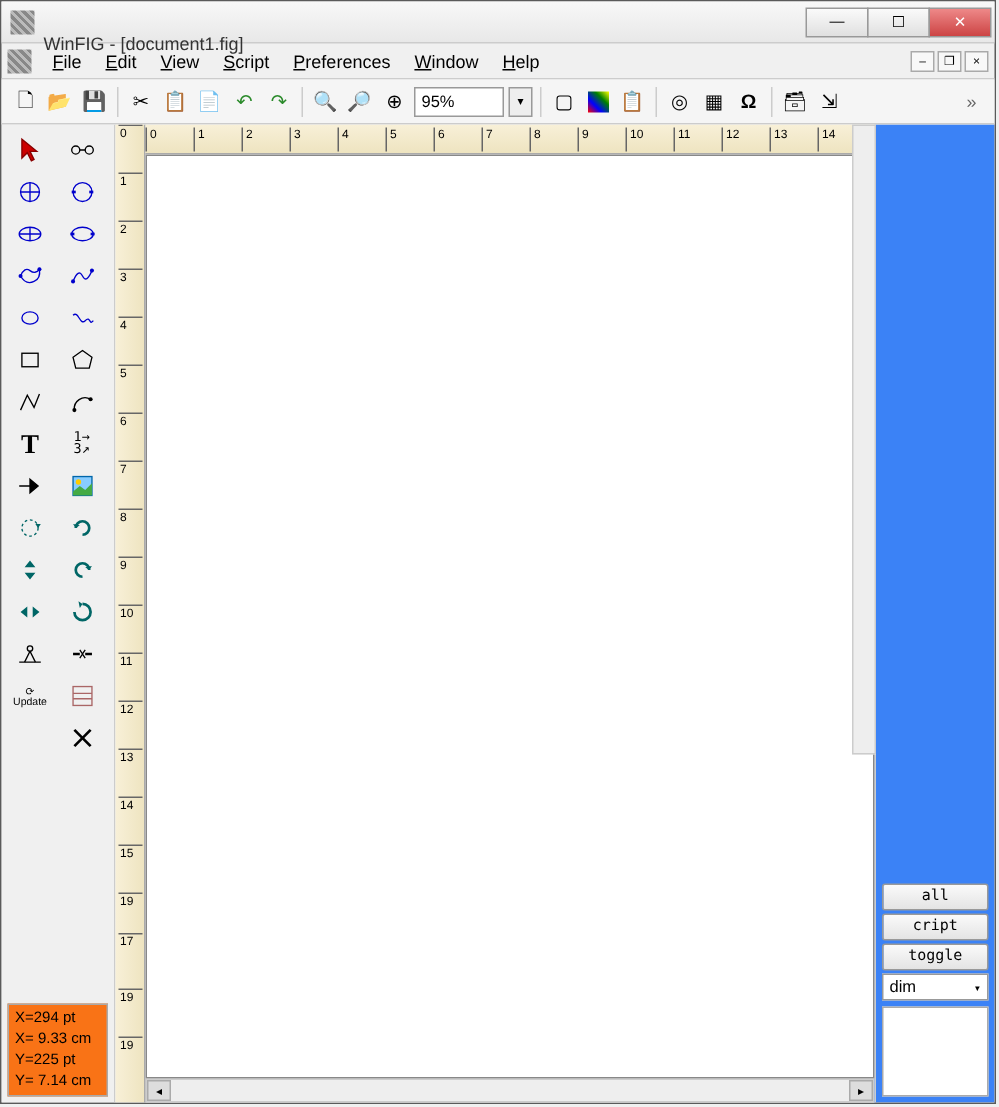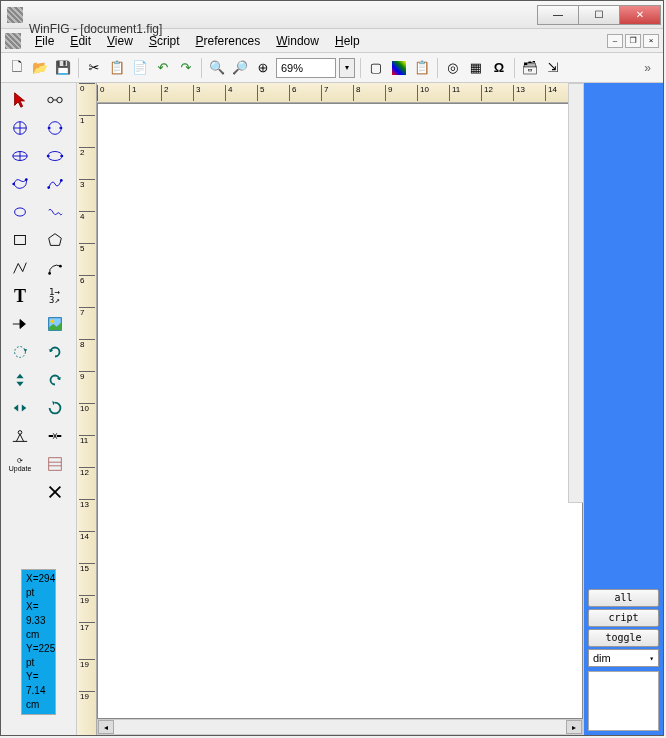--- a/index.html
+++ b/index.html
@@ -21,21 +21,21 @@
 .tb-btn { width: 20px; height: 20px; display: flex; align-items: center; justify-content: center; font-size: 13px; border-radius: 2px; }
 .tb-sep { width: 1px; height: 20px; background: #ccc; margin: 0 2px; }
 .zoom-box { width: 60px; height: 20px; border: 1px solid #999; background: #fff; font-size: 11px; padding: 0 4px; display: flex; align-items: center; }
 .zoom-dd { width: 16px; height: 20px; border: 1px solid #999; background: #eee; font-size: 8px; display: flex; align-items: center; justify-content: center; }
 .tb-over { margin-left: auto; font-size: 12px; color: #666; padding: 0 6px; }
 .main-area { flex: 1; display: flex; overflow: hidden; }
 .left-panel { width: 76px; background: #f0f0f0; display: flex; flex-direction: column; border-right: 1px solid #ccc; }
 .tool-grid { display: grid; grid-template-columns: 1fr 1fr; gap: 2px; padding: 4px; }
 .tool { width: 30px; height: 26px; display: flex; align-items: center; justify-content: center; font-size: 15px; border: 1px solid transparent; }
 .tool svg { width: 18px; height: 18px; }
-.coord-box { margin: 20px; border: 1px solid #aaa; background: #0ea5e9; font-size: 10px; font-family: monospace; padding: 2px 4px; line-height: 14px; }
+.coord-box { margin: 4px; border: 1px solid #aaa; background: #f97316; font-size: 10px; font-family: monospace; padding: 2px 4px; line-height: 14px; }
 .canvas-area { flex: 1; display: flex; background: #f0f0f0; }
 .v-ruler { width: 20px; background: linear-gradient(to right,#f8f0d8,#eee4c0); border-right: 1px solid #aaa; position: relative; font-size: 8px; font-family: monospace; }
 .v-ruler div { position: absolute; left: 2px; border-top: 1px solid #666; width: 16px; padding-left: 1px; }
 .canvas-wrap { flex: 1; display: flex; flex-direction: column; }
 .h-ruler { height: 20px; background: linear-gradient(#f8f0d8,#eee4c0); border-bottom: 1px solid #aaa; position: relative; font-size: 8px; font-family: monospace; }
 .h-ruler div { position: absolute; top: 2px; border-left: 1px solid #666; height: 16px; padding-left: 2px; }
 .canvas { flex: 1; background: #fff; border: 1px solid #888; margin: 0; position: relative; }
 .h-scroll { height: 16px; background: #eee; border: 1px solid #ccc; display: flex; }
 .scroll-arrow { width: 16px; background: #ddd; border: 1px solid #aaa; font-size: 8px; display: flex; align-items: center; justify-content: center; }
 .scroll-track { flex: 1; }
@@ -86,21 +86,21 @@
     <div class="tb-sep"></div>
     <div class="tb-btn">✂</div>
     <div class="tb-btn">📋</div>
     <div class="tb-btn">📄</div>
     <div class="tb-btn" style="color:#2a8a2a">↶</div>
     <div class="tb-btn" style="color:#2a8a2a">↷</div>
     <div class="tb-sep"></div>
     <div class="tb-btn">🔍</div>
     <div class="tb-btn">🔎</div>
     <div class="tb-btn">⊕</div>
-    <div class="zoom-box">69%</div>
+    <div class="zoom-box">95%</div>
     <div class="zoom-dd">▾</div>
     <div class="tb-sep"></div>
     <div class="tb-btn">▢</div>
     <div class="tb-btn">
         <span class="color-sq" style="background:linear-gradient(45deg,red,blue,green,yellow)"></span>
       </div>
     <div class="tb-btn">📋</div>
     <div class="tb-sep"></div>
     <div class="tb-btn">◎</div>
     <div class="tb-btn">▦</div>

